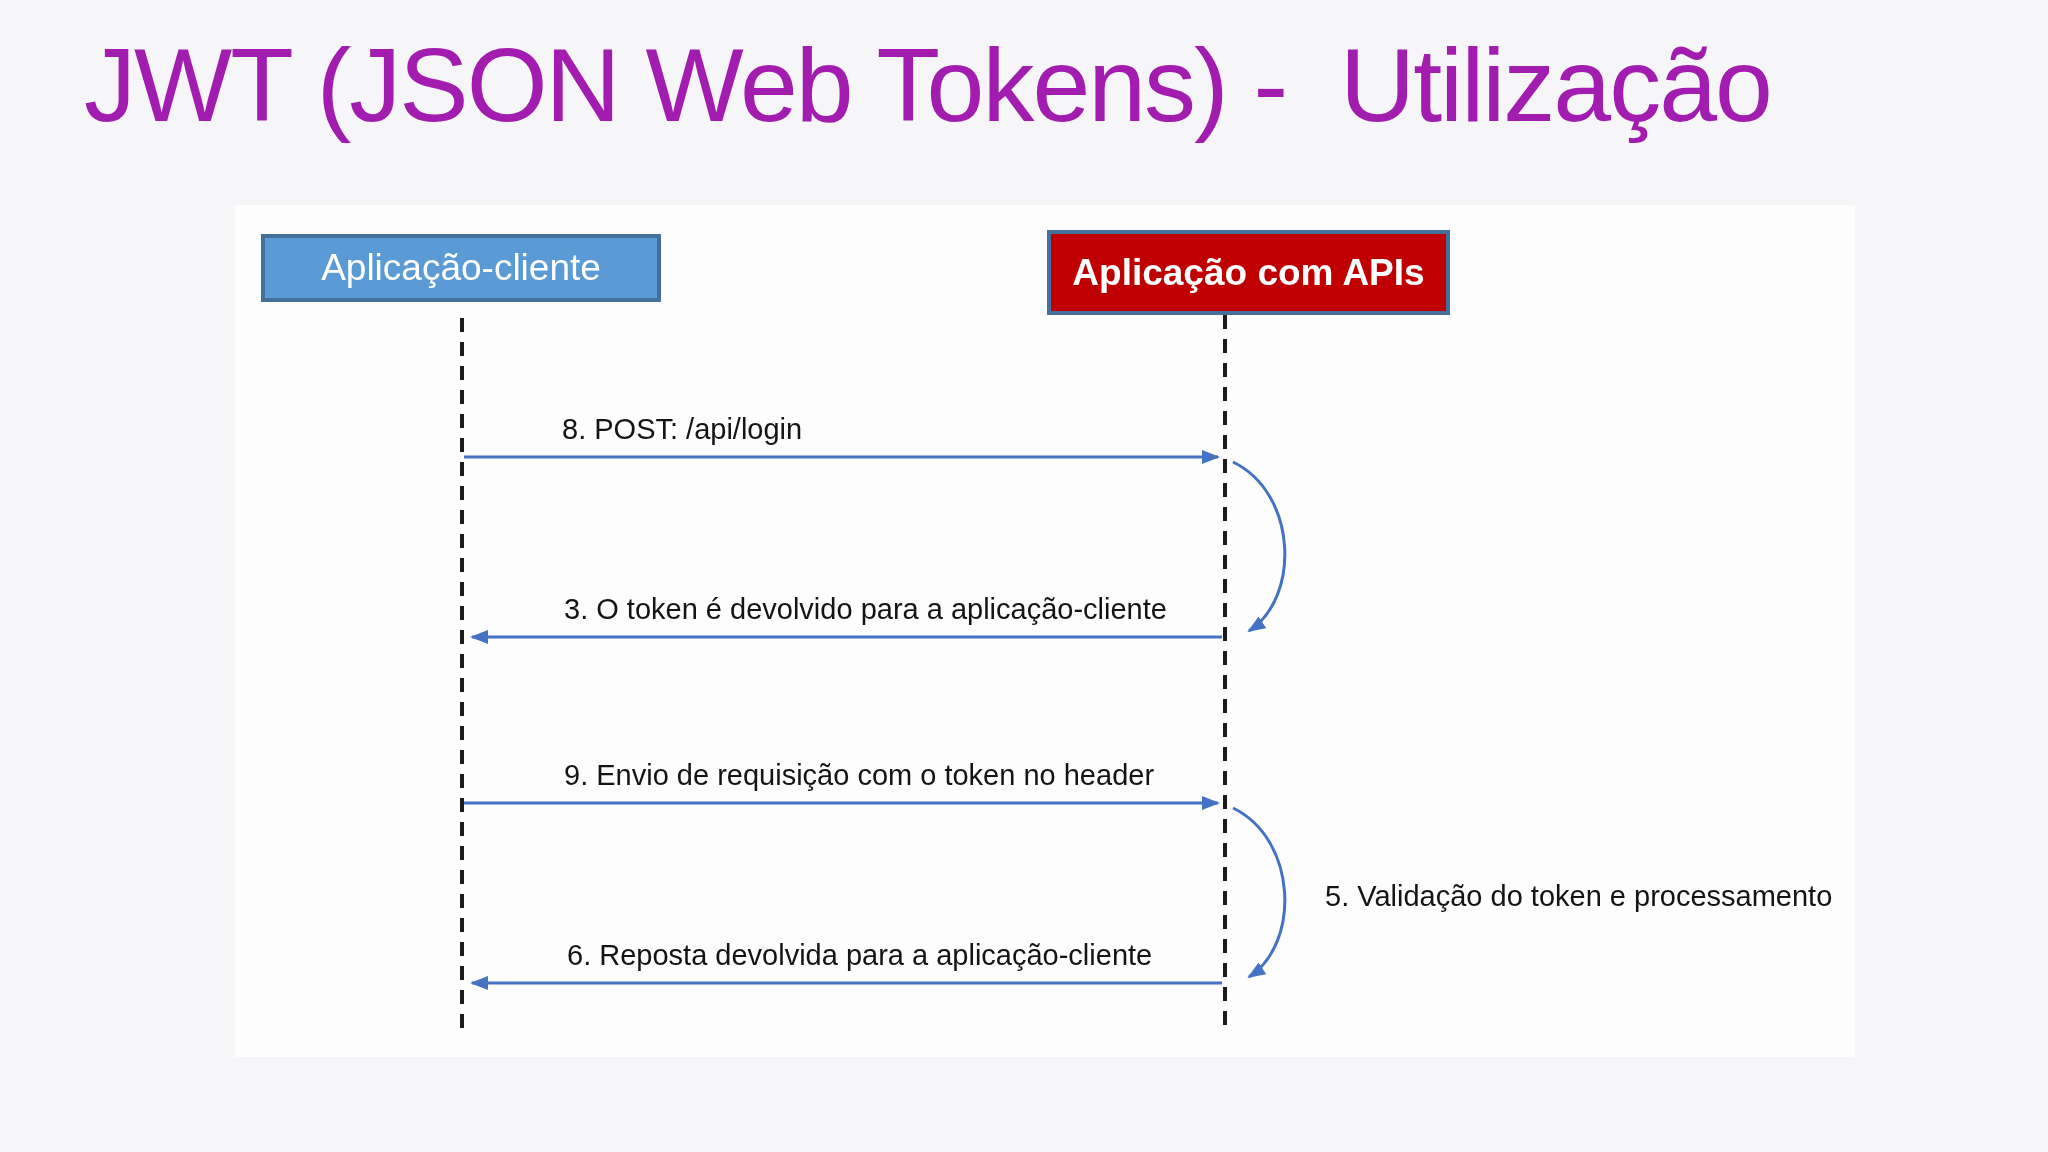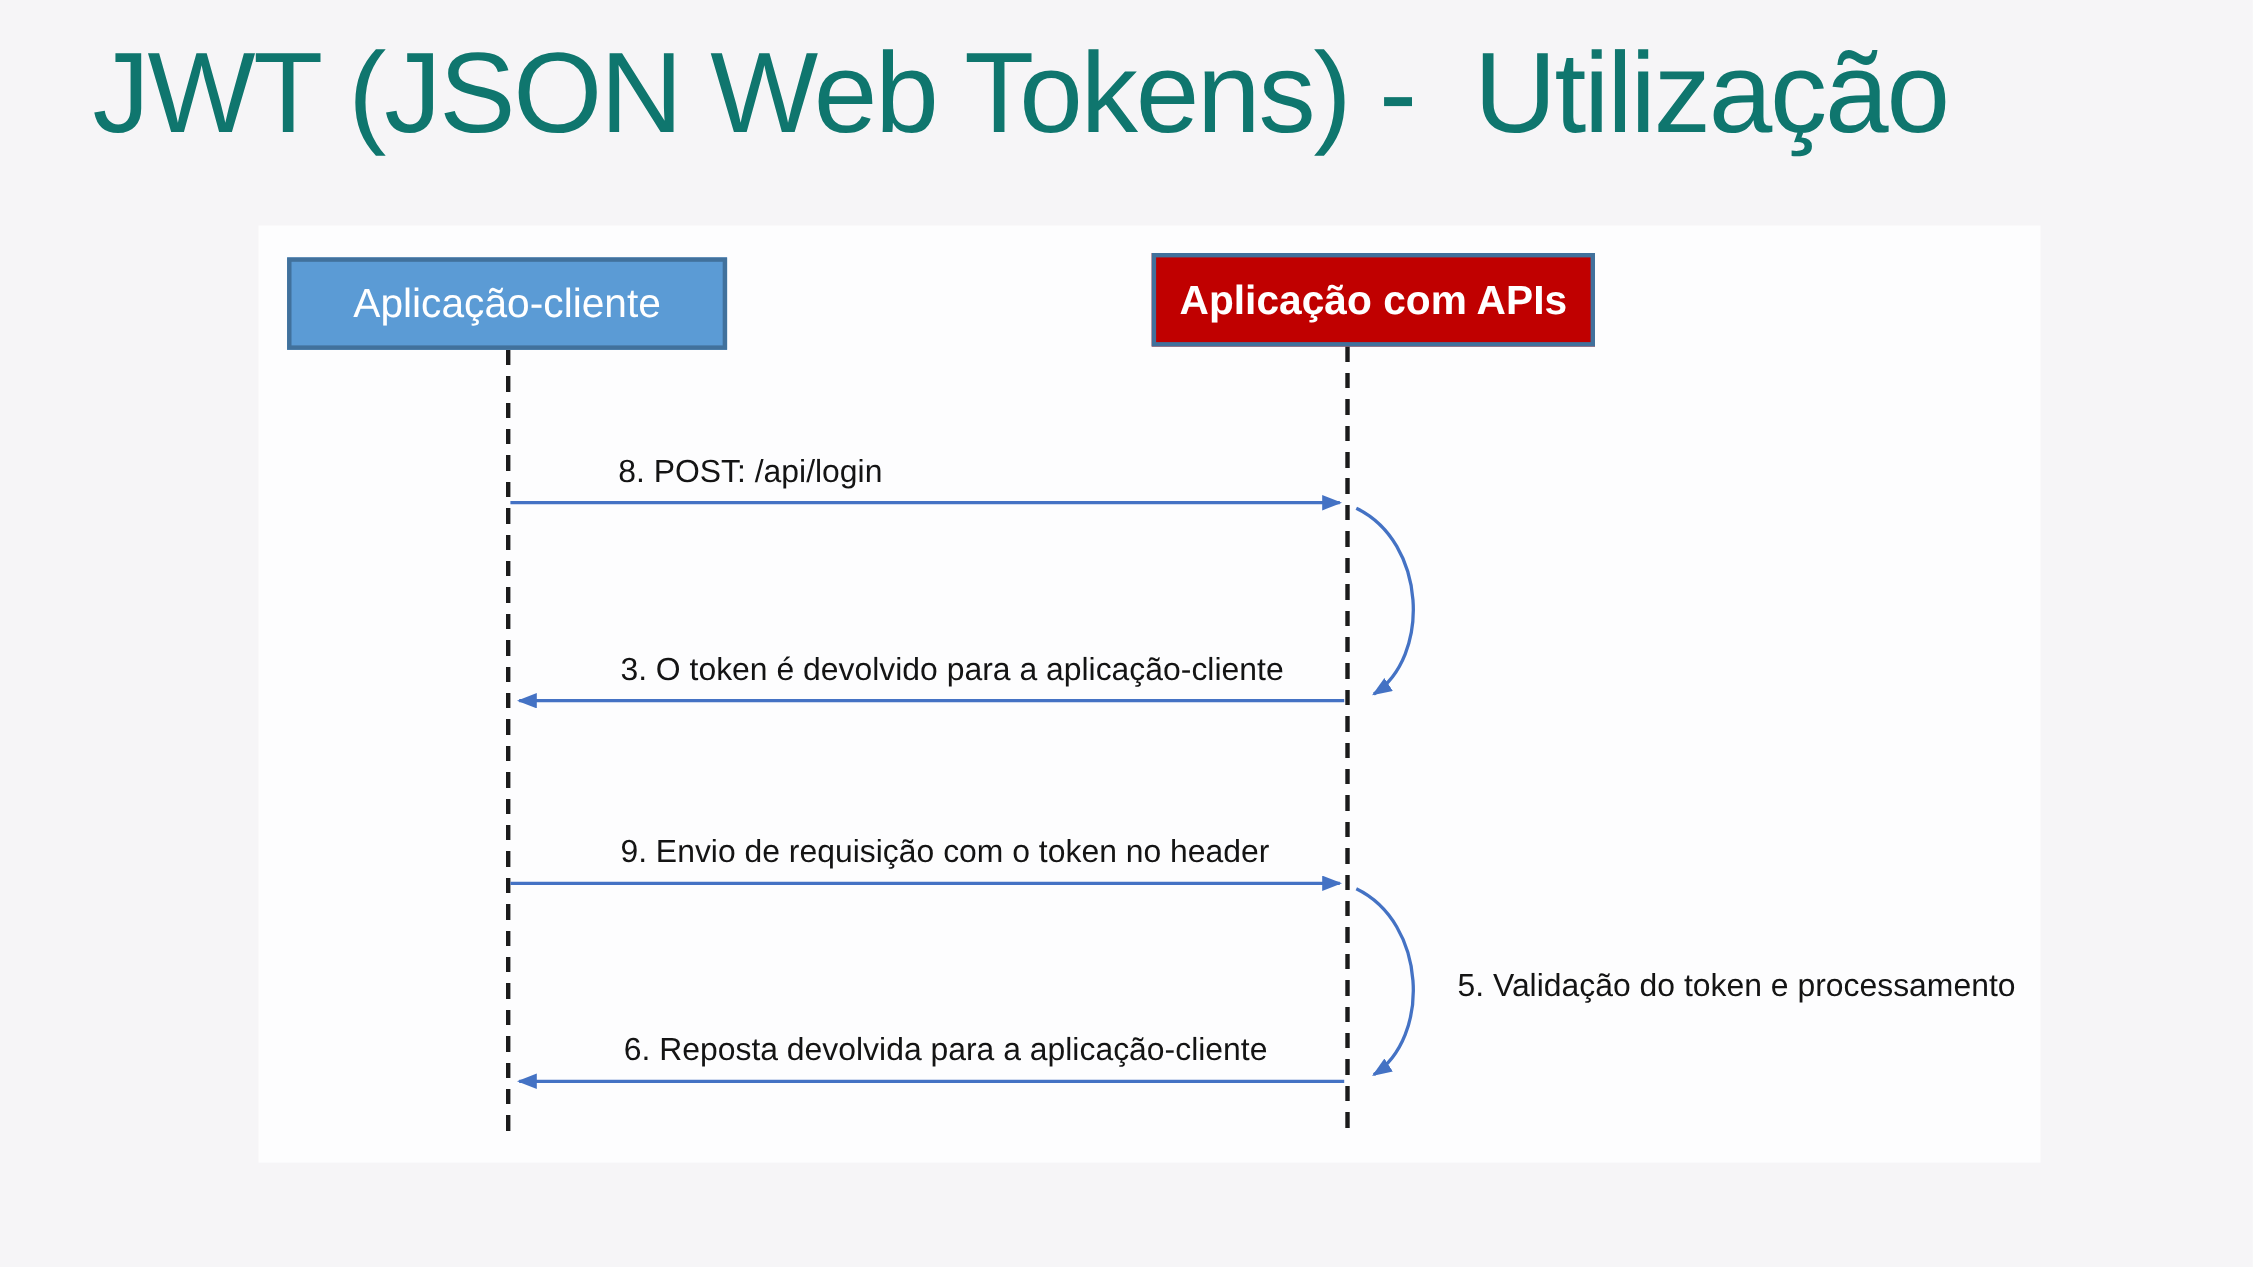--- a/index.html
+++ b/index.html
@@ -5,34 +5,34 @@
   html,body{margin:0;padding:0;}
   body{
     width:2048px;height:1152px;overflow:hidden;
     background:#f6f5f7;
     font-family:"Liberation Sans","DejaVu Sans",sans-serif;
     position:relative;
   }
   .slide{position:absolute;inset:0;}
   .slide-title{
     position:absolute;left:84px;top:26px;
-    font-size:104px;font-weight:200;color:#0f766e;
+    font-size:104px;font-weight:200;color:#a21caf;
     letter-spacing:-2px;white-space:pre;margin:0;
   }
   .canvas{
     position:absolute;left:235px;top:205px;width:1620px;height:852px;
     background:#fdfdfe;
   }
   .actor-box{
     position:absolute;display:flex;align-items:center;justify-content:center;
     color:#ffffff;text-align:center;
     border:4px solid #41719C;box-sizing:border-box;
   }
   .actor-client{
-    left:26px;top:29px;width:400px;height:84px;
+    left:26px;top:29px;width:400px;height:68px;
     background:#5B9BD5;font-size:37px;font-weight:400;
   }
   .actor-api{
     left:782px;top:25px;width:403px;height:85px;
     background:#C00000;font-size:37px;font-weight:600;margin-left:30px;
   }
   .lifeline{
     position:absolute;width:4px;
     background:repeating-linear-gradient(to bottom,#1b1b1b 0 14px,transparent 14px 24px);
   }

